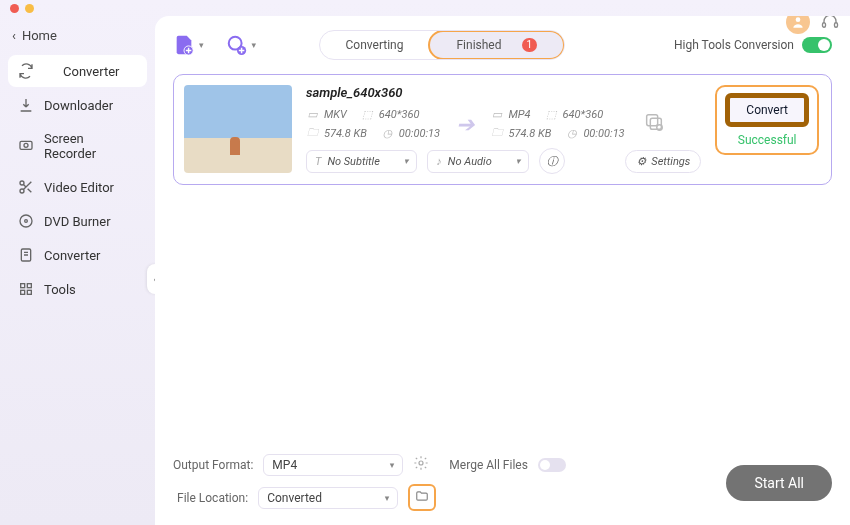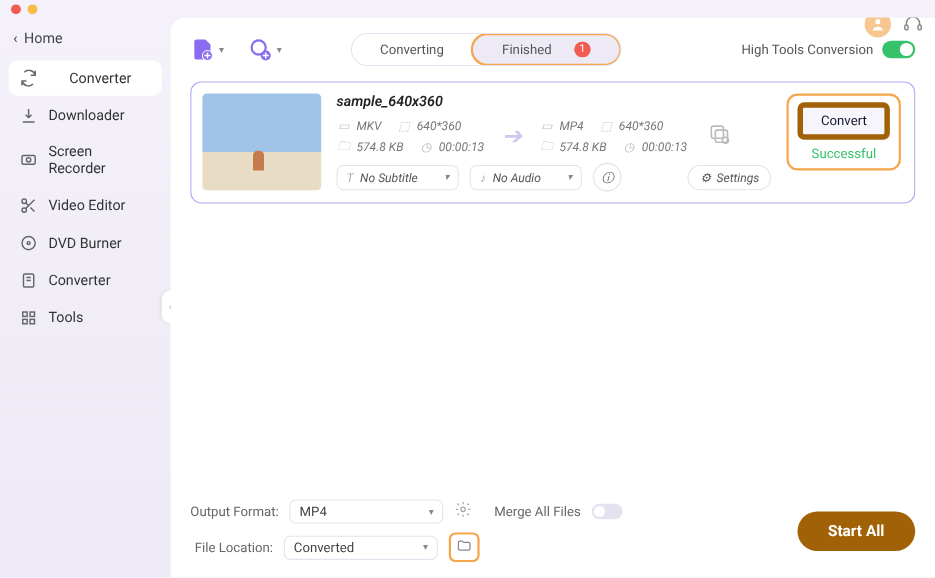--- a/index.html
+++ b/index.html
@@ -65,21 +65,21 @@
 
 .footer { margin-top:auto; display:flex; align-items:center; gap:8px; padding-top:12px; }
 .foot-label { font-size:12px; color:#666; }
 .foot-sel { display:flex; align-items:center; justify-content:space-between; border:1px solid #e5e1ef; border-radius:6px; padding:3px 8px; font-size:12px; color:#444; width:140px; cursor:pointer; }
 .foot-col { display:flex; flex-direction:column; gap:8px; }
 .foot-row { display:flex; align-items:center; gap:10px; }
 .settings-gear { color:#aaa; cursor:pointer; }
 .merge-toggle { width:28px; height:14px; background:#e5e1ef; border-radius:8px; position:relative; cursor:pointer; }
 .merge-toggle::after { content:""; position:absolute; left:2px; top:2px; width:10px; height:10px; background:#fff; border-radius:50%; }
 .open-folder { border:2px solid #f6a54a; border-radius:6px; padding:2px 5px; display:flex; align-items:center; justify-content:center; cursor:pointer; }
-.startall { background:#a16207; color:#fff; font-size:14px; font-weight:700; border:none; border-radius:20px; padding:10px 28px; cursor:pointer; margin-left:auto; }
+.startall { background:#737373; color:#fff; font-size:14px; font-weight:400; border:none; border-radius:20px; padding:10px 28px; cursor:pointer; margin-left:auto; }
 </style>
 </head>
 <body>
 
 <div class="titlebar">
   <div class="tb-dot tb-red"></div>
   <div class="tb-dot tb-yellow"></div>
 </div>
 
 <div class="main">

